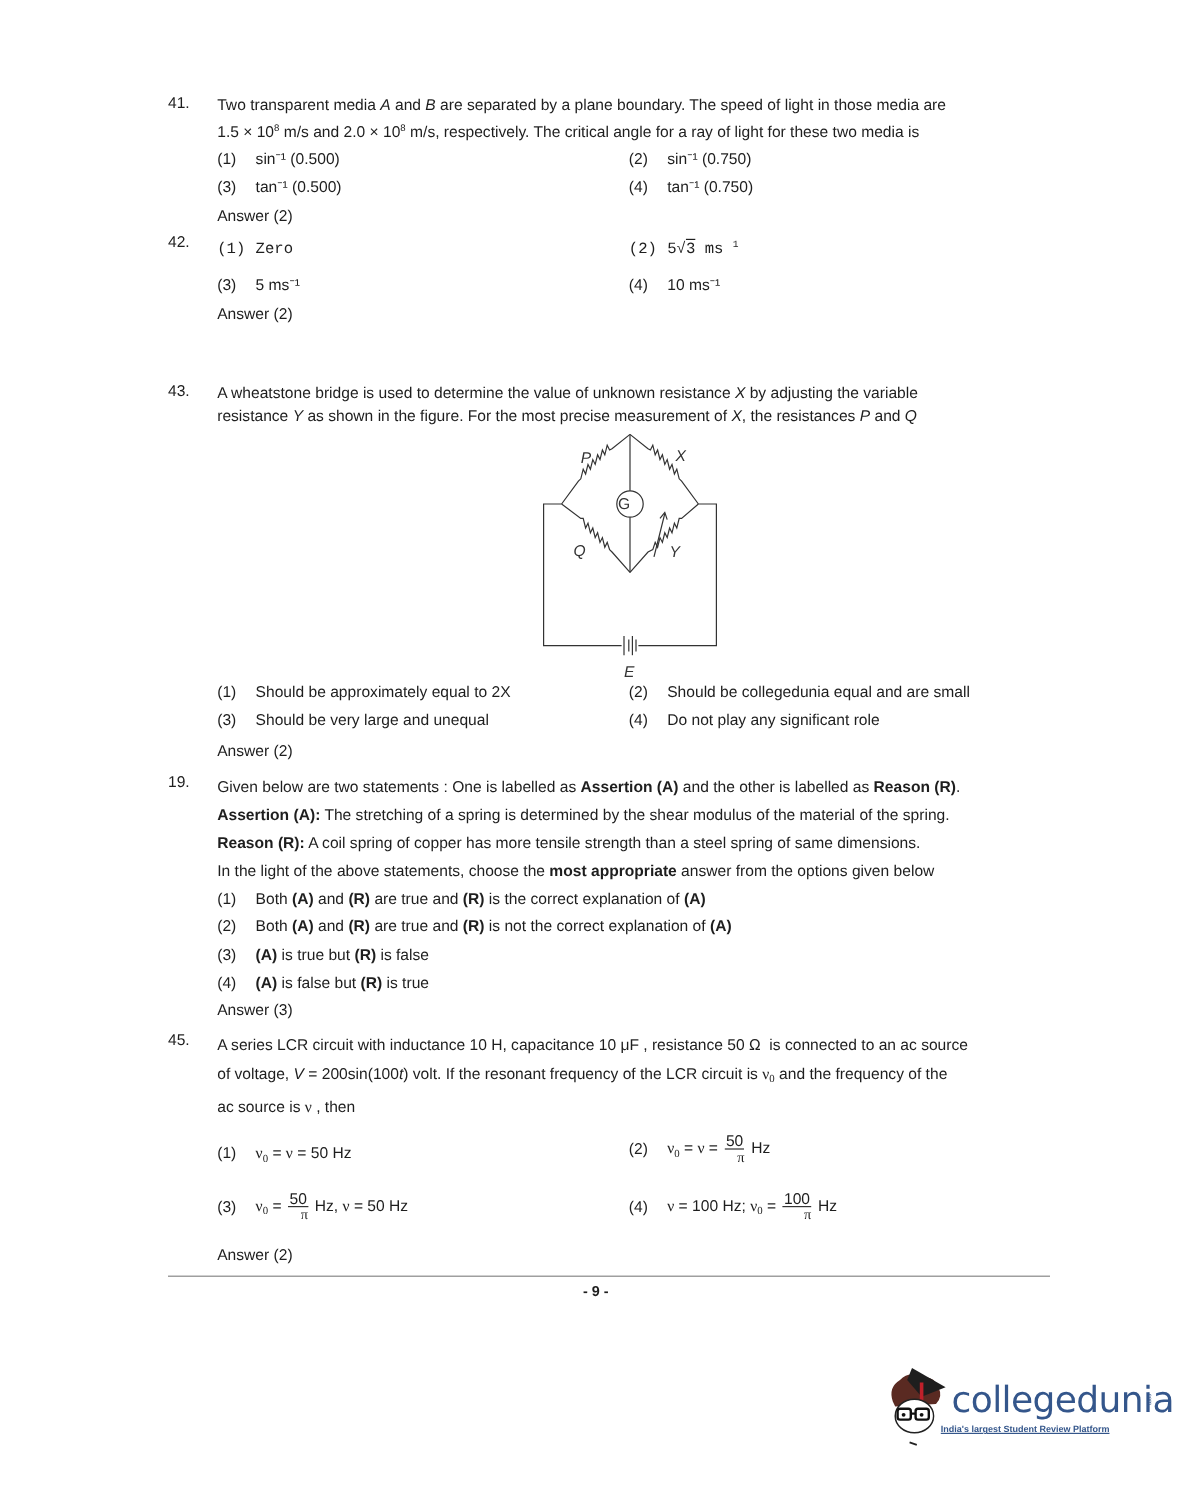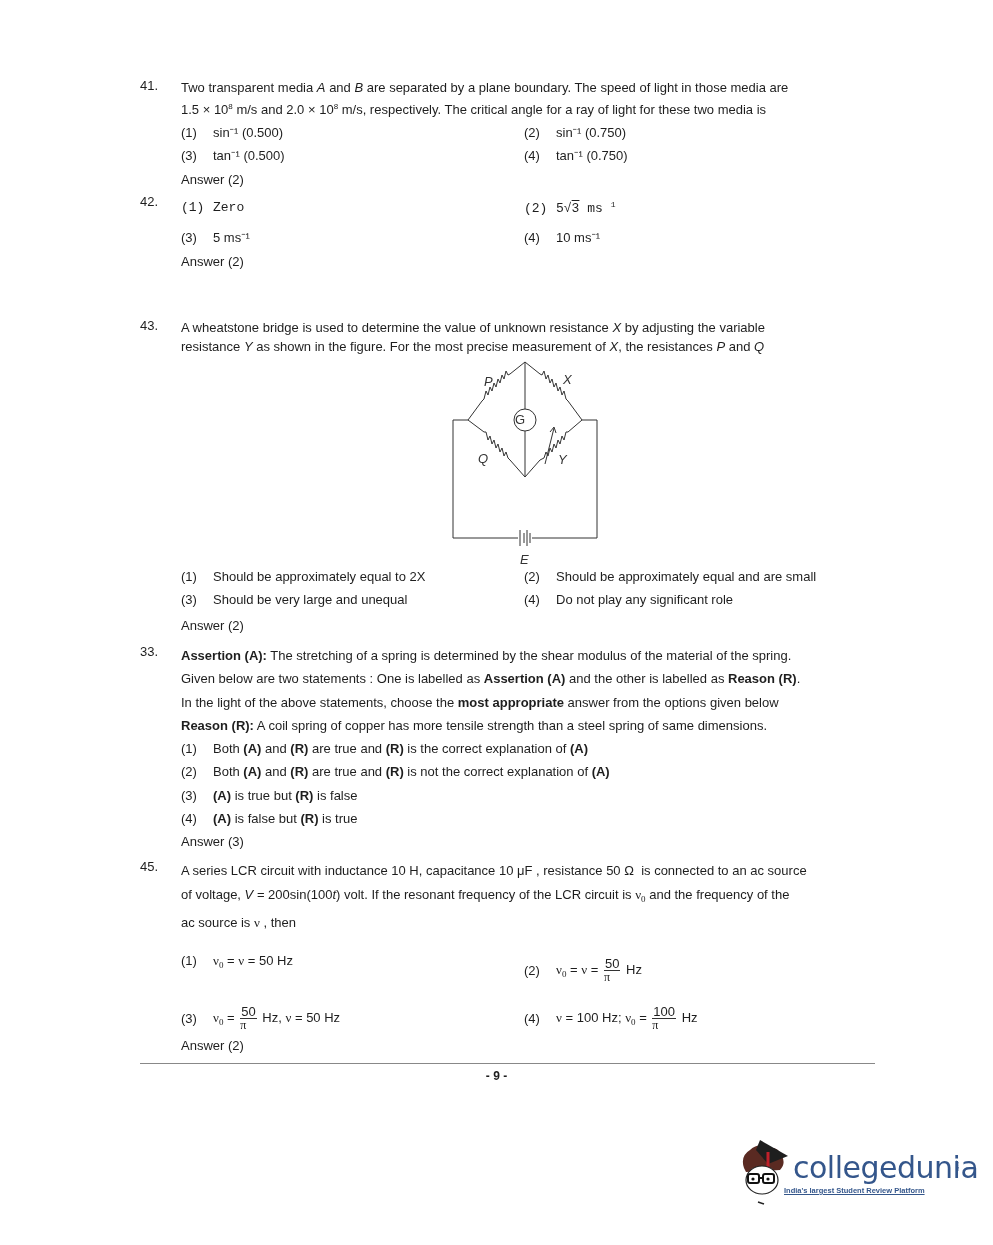--- a/index.html
+++ b/index.html
@@ -9,21 +9,21 @@
     .qnum { position: absolute; left: 0; top: 0; }
     .qbody { margin-left: 41px; line-height: 19px; text-align: justify; }
     .opt-row { position: relative; height: 23px; margin-left: 41px; }
     .opt { position: absolute; top: 0; white-space: nowrap; }
     .opt.l { left: 0; }
     .opt.r { left: 343px; }
     .onum { display: inline-block; width: 32px; }
     .answer { margin-left: 41px; font-weight: normal; height: 22px; line-height: 22px; }
     sup { font-size: 8px; vertical-align: 5px; }
     sub { font-size: 9px; vertical-align: -3px; }
-    .frac { display: inline-block; vertical-align: middle; text-align: left; line-height: 13px; margin: 16px 2px; }
+    .frac { display: inline-block; vertical-align: middle; text-align: right; line-height: 13px; margin: 3px 2px; }
     .frac .num { display: block; border-bottom: 1px solid #333; padding: 0 1px; }
     .frac .den { display: block; font-family: "Liberation Serif", serif; font-size: 12px; }
     .nu { font-family: "Liberation Serif", serif; }
     .hr { position: absolute; left: 140px; top: 1063px; width: 735px; height: 1px; background: #888; }
     .pagenum { position: absolute; left: 0; width: 993px; top: 1069px; text-align: center; font-weight: bold; font-size: 12px; }
     .logo { position: absolute; left: 738px; top: 1138px; width: 225px; height: 70px; }
     .logo-text { position: absolute; left: 55px; top: 12px; font-size: 30px; color: #34568b; font-family: "DejaVu Sans", sans-serif; letter-spacing: -0.5px; }
     .logo-tag { position: absolute; left: 46px; top: 48px; font-size: 7.5px; color: #34568b; font-weight: bold; white-space: nowrap; text-decoration: underline; }
     .logo-com { position: absolute; left: 217px; top: 22px; font-size: 5px; color: #34568b; writing-mode: vertical-rl; }
     .circuit { position: absolute; left: 440px; top: 360px; width: 170px; height: 210px; }
@@ -103,36 +103,36 @@
     <text x="123" y="24" font-style="italic">X</text>
     <text x="38" y="103" font-style="italic">Q</text>
     <text x="118" y="104" font-style="italic">Y</text>
     <text x="80" y="204" font-style="italic">E</text>
   </g>
 </svg>
 
 <div class="q" style="top:569px;">
   <div class="opt-row">
     <div class="opt l"><span class="onum">(1)</span><span>Should be approximately equal to 2X</span></div>
-    <div class="opt r"><span class="onum">(2)</span><span>Should be approximately equal and are small</span></div>
+    <div class="opt r"><span class="onum">(2)</span><span>Should be collegedunia equal and are small</span></div>
   </div>
   <div class="opt-row">
     <div class="opt l"><span class="onum">(3)</span><span>Should be very large and unequal</span></div>
     <div class="opt r"><span class="onum">(4)</span><span>Do not play any significant role</span></div>
   </div>
   <div class="answer">Answer (2)</div>
 </div>
 
 <div class="q" style="top:644px;">
-  <div class="qnum">33.</div>
+  <div class="qnum">19.</div>
   <div class="qbody" style="line-height:23.3px;">
+    <div><span>Given below are two statements : One is labelled as </span><b>Assertion (A)</b><span> and the other is labelled as </span><b>Reason (R)</b><span>.</span></div>
     <div><b>Assertion (A):</b><span> The stretching of a spring is determined by the shear modulus of the material of the spring.</span></div>
-    <div><span>Given below are two statements : One is labelled as </span><b>Assertion (A)</b><span> and the other is labelled as </span><b>Reason (R)</b><span>.</span></div>
+    <div><b>Reason (R):</b><span> A coil spring of copper has more tensile strength than a steel spring of same dimensions.</span></div>
     <div><span>In the light of the above statements, choose the </span><b>most appropriate</b><span> answer from the options given below</span></div>
-    <div><b>Reason (R):</b><span> A coil spring of copper has more tensile strength than a steel spring of same dimensions.</span></div>
     <div><span class="onum">(1)</span>Both <b>(A)</b> and <b>(R)</b> are true and <b>(R)</b> is the correct explanation of <b>(A)</b></div>
     <div><span class="onum">(2)</span>Both <b>(A)</b> and <b>(R)</b> are true and <b>(R)</b> is not the correct explanation of <b>(A)</b></div>
     <div><span class="onum">(3)</span><b>(A)</b> is true but <b>(R)</b> is false</div>
     <div><span class="onum">(4)</span><b>(A)</b> is false but <b>(R)</b> is true</div>
   </div>
   <div class="answer" style="margin-top:1px;">Answer (3)</div>
 </div>
 
 <div class="q" style="top:859px;">
   <div class="qnum">45.</div>

